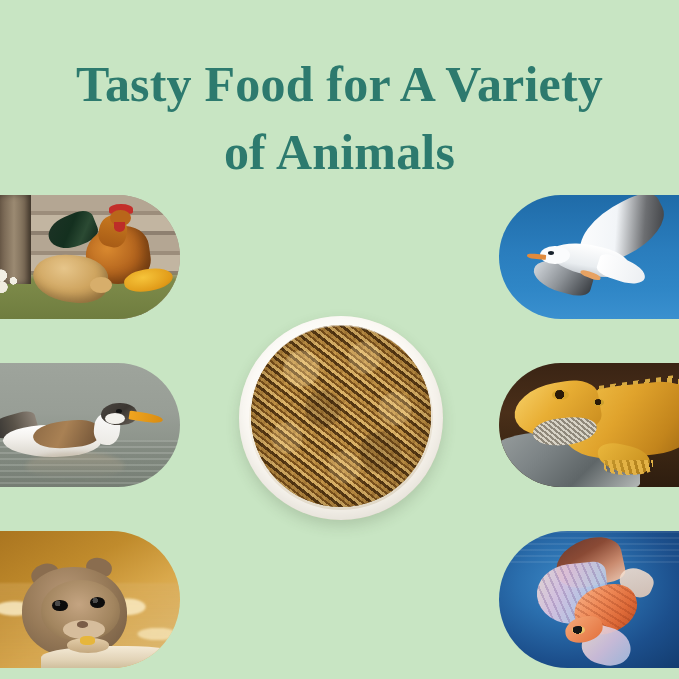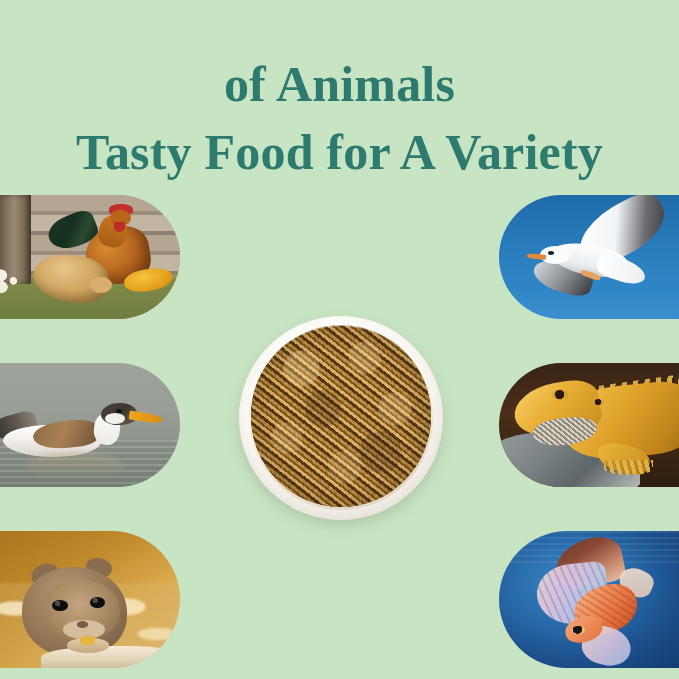--- a/index.html
+++ b/index.html
@@ -491,22 +491,22 @@
                 inset 0 -6px 12px rgba(120,110,90,.22);
     pointer-events: none;
   }
 </style>
 </head>
 <body>
 
 <div id="poster">
 
   <div id="title-block">
+    <div class="title-line">Tasty Food for A Variety</div>
     <div class="title-line">of Animals</div>
-    <div class="title-line">Tasty Food for A Variety</div>
   </div>
 
   <div class="tile tile-left" style="top:195px;height:124px;">
     <div class="photo bg-chicken">
       <div class="wood-post"></div>
       <div class="mushrooms"></div>
       <div class="rooster-tail"></div>
       <div class="rooster-body"></div>
       <div class="rooster-neck"></div>
       <div class="rooster-comb"></div>

